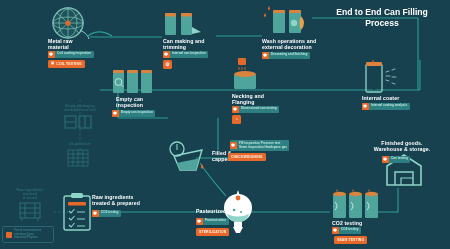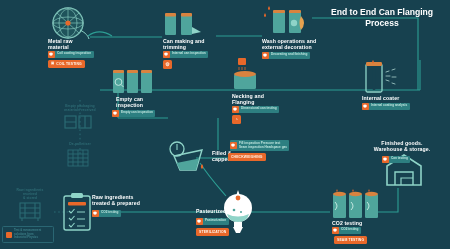--- a/index.html
+++ b/index.html
@@ -70,21 +70,21 @@
       <path d="M378,212 L398,212 L398,188"></path>
       <path d="M218,118 L218,150"></path>
     </g>
     <g fill="none" stroke="#2a6b74" stroke-width="1" stroke-dasharray="1.6 2.6">
       <path d="M80,100 L80,140"></path>
       <path d="M80,148 L80,156"></path>
       <path d="M54,212 L74,212"></path>
     </g>
   </svg>
 
-  <div class="title" style="left:322px;top:7px;">End to End Can Flanging Process</div>
+  <div class="title" style="left:322px;top:7px;">End to End Can Filling Process</div>
 
   <div class="node" style="left:48px;top:6px;">
     <svg width="42" height="34">
       <circle cx="20" cy="17" r="15" fill="none" stroke="#8fd4c8" stroke-width="1.4"></circle>
       <circle cx="20" cy="17" r="15" fill="#2a6a6b" opacity=".45"></circle>
       <g stroke="#8fd4c8" stroke-width=".6" fill="none">
         <path d="M20,2 L20,32 M5,17 L35,17 M9,7 L31,27 M31,7 L9,27"></path>
         <ellipse cx="20" cy="17" rx="15" ry="6"></ellipse>
         <ellipse cx="20" cy="17" rx="9" ry="14"></ellipse>
       </g>

